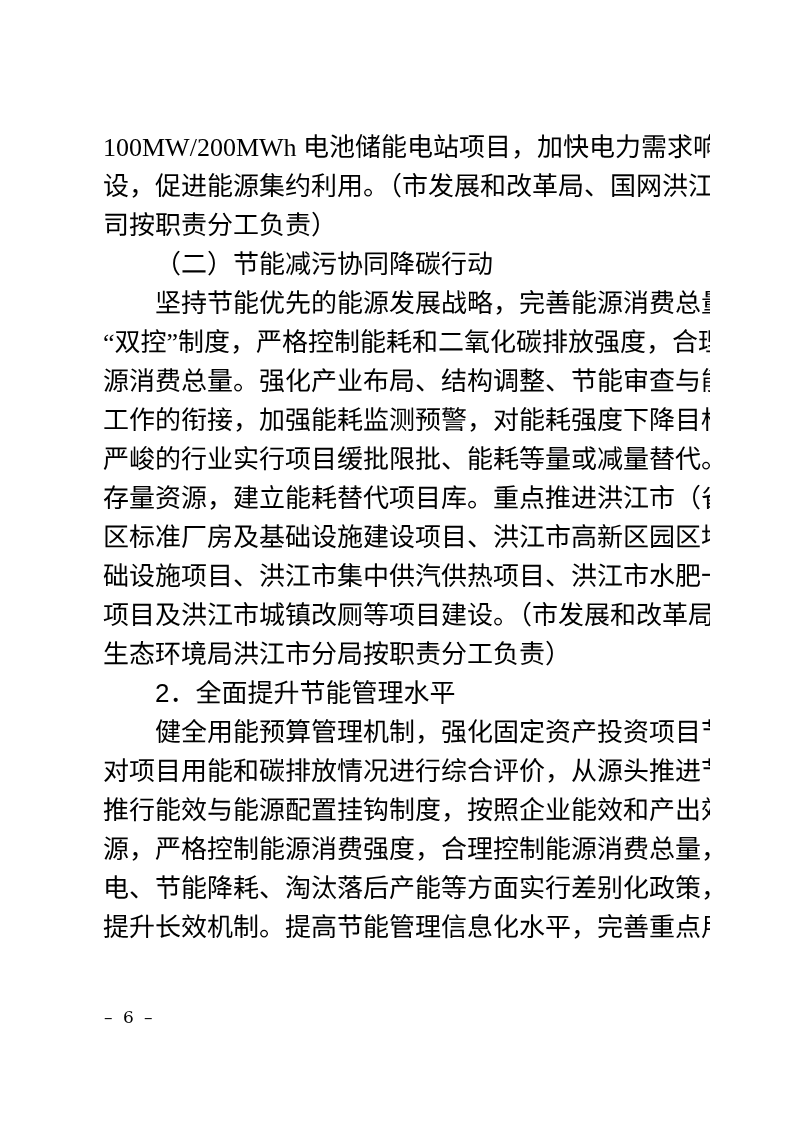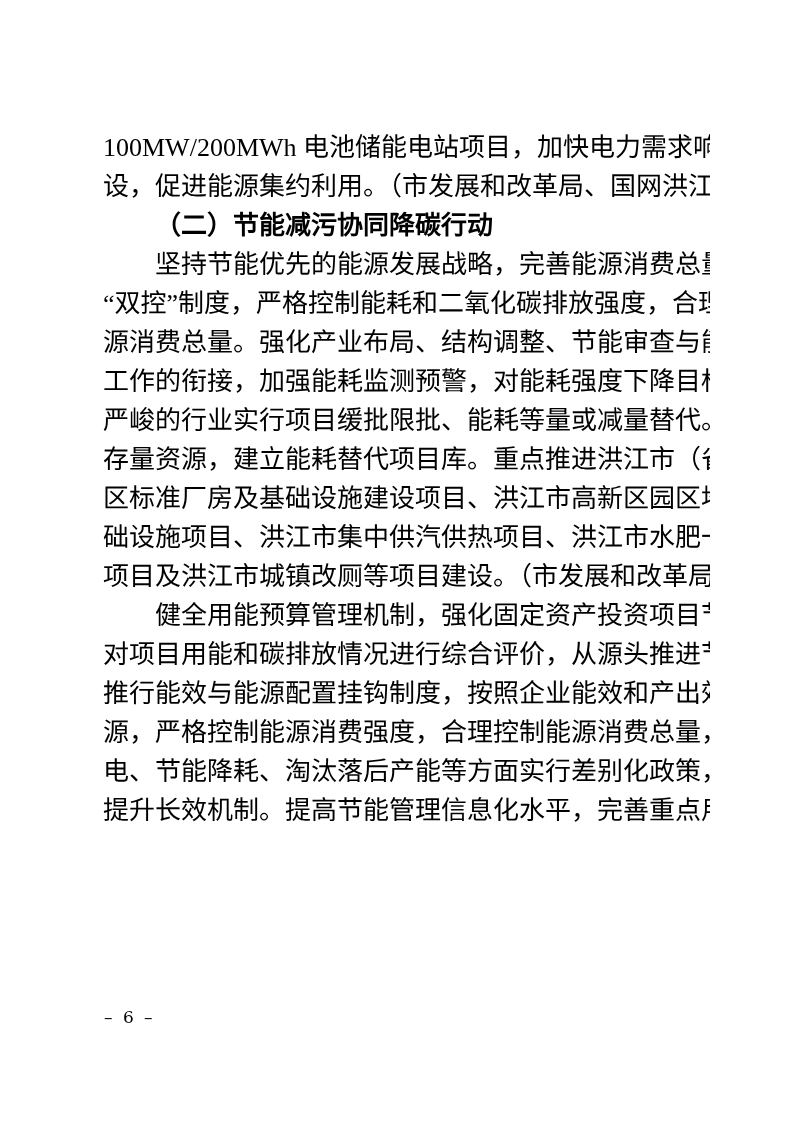--- a/index.html
+++ b/index.html
@@ -34,21 +34,21 @@
     letter-spacing: 0;
   }
   .tline.nojust {
     text-align: left;
     text-align-last: left;
   }
   .tline.indent {
     text-indent: 52px;
   }
   .tline.heading {
-    font-weight: 700;
+    font-weight: 400;
     font-family: "Liberation Sans", "DejaVu Sans", sans-serif;
     text-align: right;
     text-align-last: left;
     text-indent: 52px;
   }
   .pagenum {
     position: absolute;
     left: 104px;
     top: 1004px;
     font-size: 17px;
@@ -59,34 +59,39 @@
   }
 </style>
 </head>
 <body>
 
 <div class="page">
   <main class="textblock">
       <div>
         <div class="tline">100MW/200MWh 电池储能电站项目，加快电力需求响应平台建</div>
         <div class="tline">设，促进能源集约利用。（市发展和改革局、国网洪江市供电分公</div>
+        <div class="tline nojust">司按职责分工负责）</div>
       </div>
       <div>
         <div class="tline heading">（二）节能减污协同降碳行动</div>
       </div>
       <div>
         <div class="tline indent">坚持节能优先的能源发展战略，完善能源消费总量和强度</div>
         <div class="tline">“双控”制度，严格控制能耗和二氧化碳排放强度，合理控制能</div>
         <div class="tline">源消费总量。强化产业布局、结构调整、节能审查与能耗“双控”</div>
         <div class="tline">工作的衔接，加强能耗监测预警，对能耗强度下降目标完成形势</div>
         <div class="tline">严峻的行业实行项目缓批限批、能耗等量或减量替代。盘活能耗</div>
         <div class="tline">存量资源，建立能耗替代项目库。重点推进洪江市（省级）高新</div>
         <div class="tline">区标准厂房及基础设施建设项目、洪江市高新区园区地下管网基</div>
         <div class="tline">础设施项目、洪江市集中供汽供热项目、洪江市水肥一体化建设</div>
         <div class="tline">项目及洪江市城镇改厕等项目建设。（市发展和改革局、市工信局、</div>
+        <div class="tline nojust">生态环境局洪江市分局按职责分工负责）</div>
+      </div>
+      <div>
+        <div class="tline heading">2．全面提升节能管理水平</div>
       </div>
       <div>
         <div class="tline indent">健全用能预算管理机制，强化固定资产投资项目节能审查，</div>
         <div class="tline">对项目用能和碳排放情况进行综合评价，从源头推进节能降碳。</div>
         <div class="tline">推行能效与能源配置挂钩制度，按照企业能效和产出效益配置能</div>
         <div class="tline">源，严格控制能源消费强度，合理控制能源消费总量，在有序用</div>
         <div class="tline">电、节能降耗、淘汰落后产能等方面实行差别化政策，构建能效</div>
         <div class="tline">提升长效机制。提高节能管理信息化水平，完善重点用能单位能</div>
       </div>
     </main>

